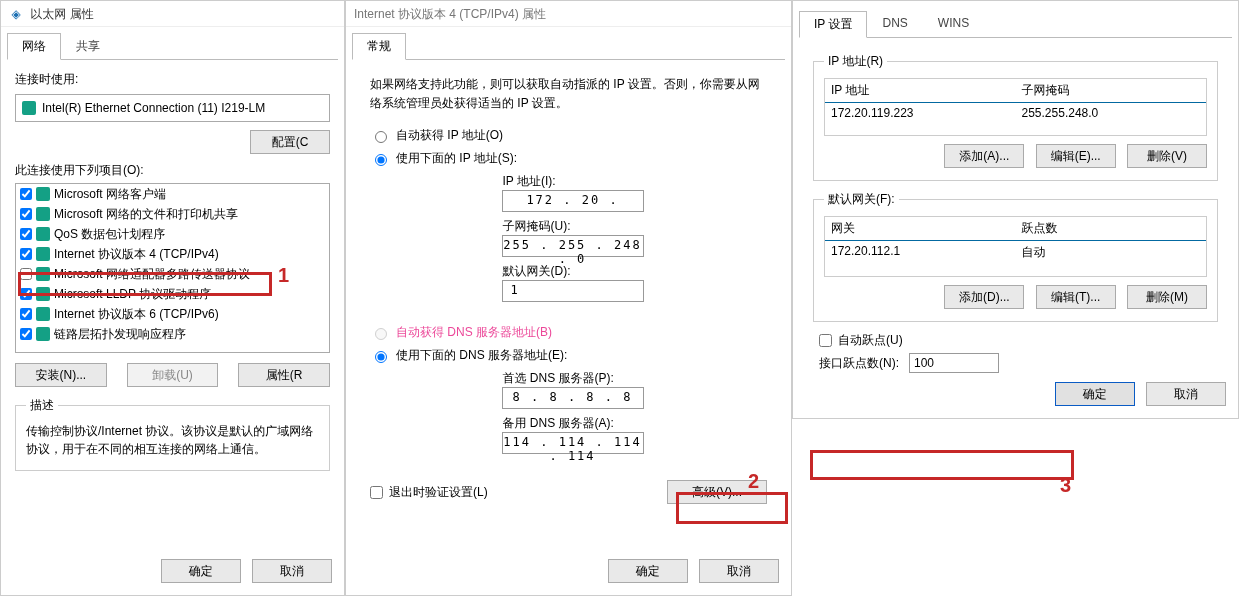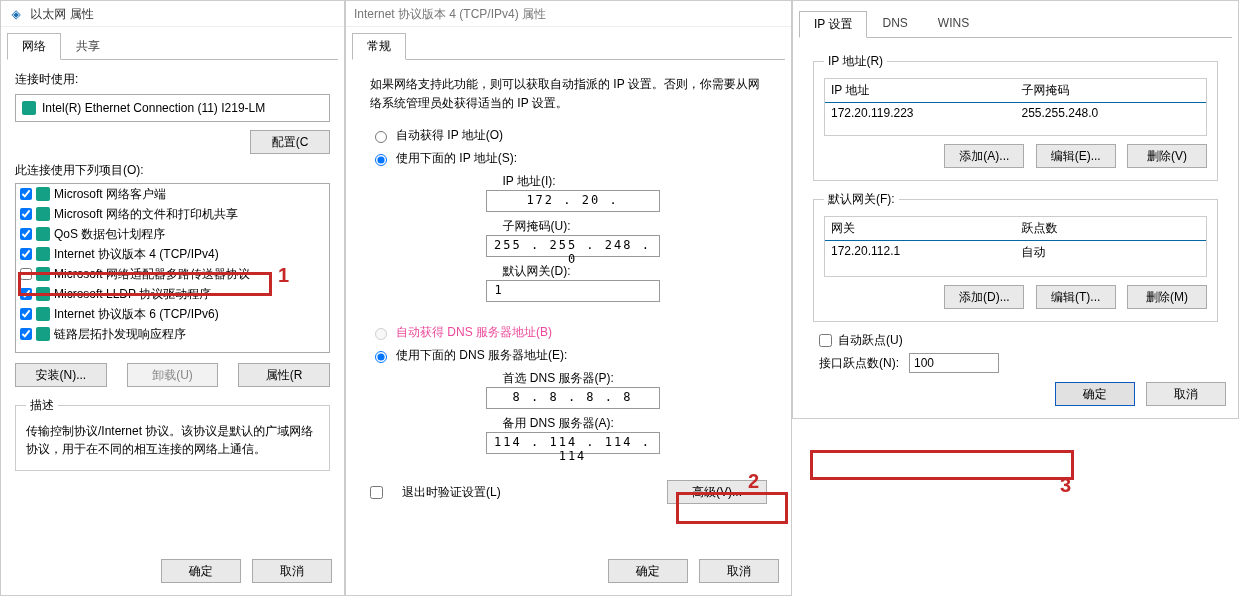--- a/index.html
+++ b/index.html
@@ -28,21 +28,21 @@
   .listbox { border:1px solid #aaa; height:170px; overflow-y:scroll; background:#fff; }
   .listitem { display:flex; align-items:center; height:20px; padding:0 4px; gap:4px; }
   .listitem.sel { background:#fff; }
   .nic-icon { width:14px; height:14px; display:inline-block; background:#14a085; border-radius:2px; }
   .chk { width:12px; height:12px; }
 
   .radio-row { display:flex; align-items:center; gap:6px; margin:6px 0; }
   .radio { width:12px; height:12px; }
   .field-row { display:flex; align-items:center; margin:6px 0 6px 8px;flex-direction:column; }
   .field-row .lbl { width:140px; }
-  .ipbox { border:1px solid #999; height:22px; width:174px; text-align:center; font-family:monospace; letter-spacing:2px; padding-top:2px;}
+  .ipbox { border:1px solid #999; height:22px; width:142px; text-align:center; font-family:monospace; letter-spacing:2px; padding-top:2px;}
   .graylbl { color:#ec4899; }
 
   .table-head { display:flex; background:#fff; border-bottom:1px solid #0369a1; }
   .table-head div, .table-row div { padding:3px 6px; }
   .table-row { display:flex; }
   .col1 { flex:1; }
   .col2 { flex:1; }
 
   .highlight-red { position:absolute; border:3px solid #c62828; pointer-events:none; }
 
@@ -183,21 +183,21 @@
     <div class="field-row">
       <span class="lbl">首选 DNS 服务器(P):</span>
       <div class="ipbox">8  .  8  .  8  .  8</div>
     </div>
     <div class="field-row">
       <span class="lbl">备用 DNS 服务器(A):</span>
       <div class="ipbox">114 . 114 . 114 . 114</div>
     </div>
 
     <div style="display:flex; align-items:center; justify-content:space-between; margin-top:26px;">
-      <label style="display:flex; gap:19px;">
+      <label style="display:flex; gap:6px;">
         <input type="checkbox" style="">
         <span>退出时验证设置(L)</span>
       </label>
       <span class="btn" style="min-width:100px;">高级(V)...</span>
     </div>
   </div>
 
   <div class="btnrow" style="position:absolute; bottom:4px; right:0;">
     <span class="btn">确定</span>
     <span class="btn">取消</span>

